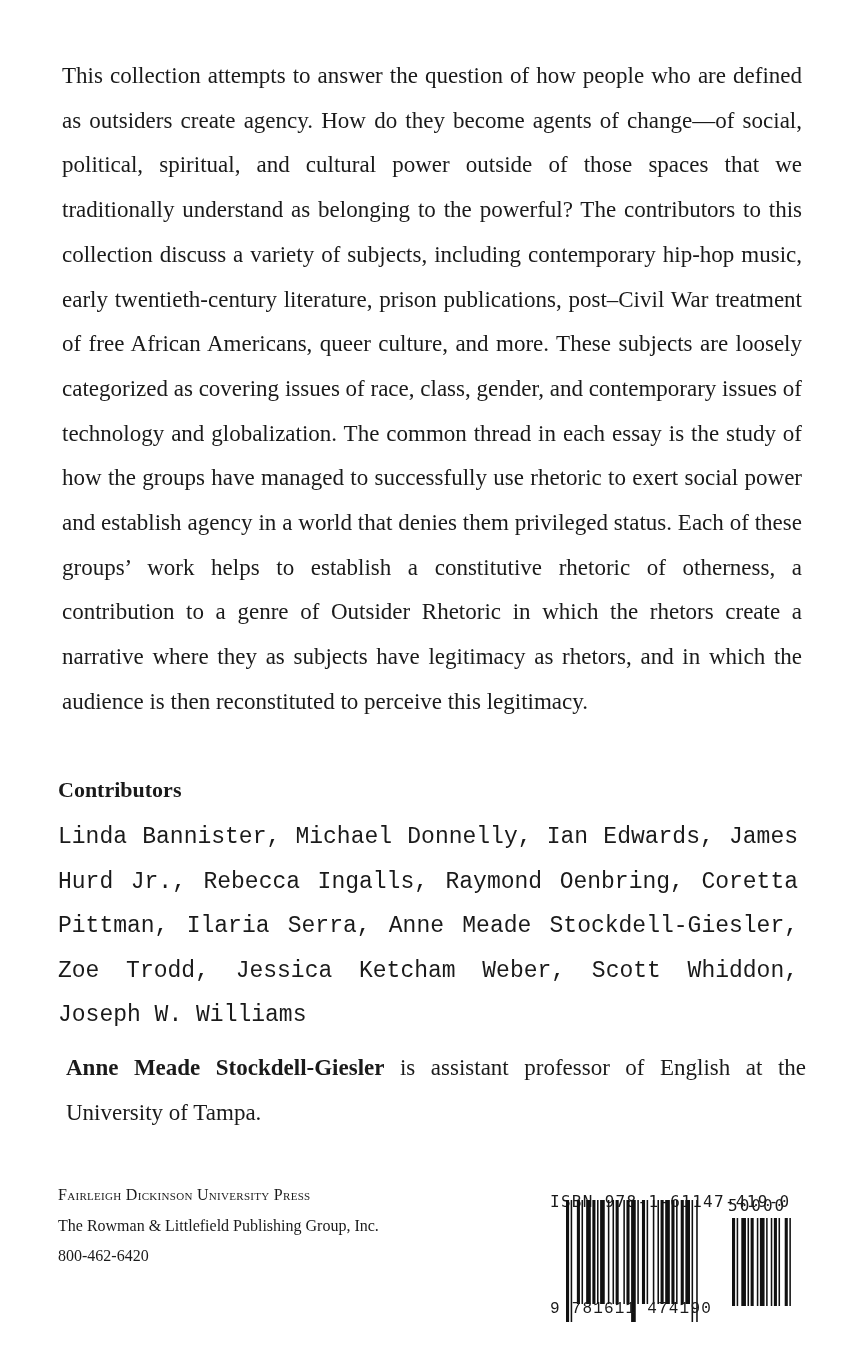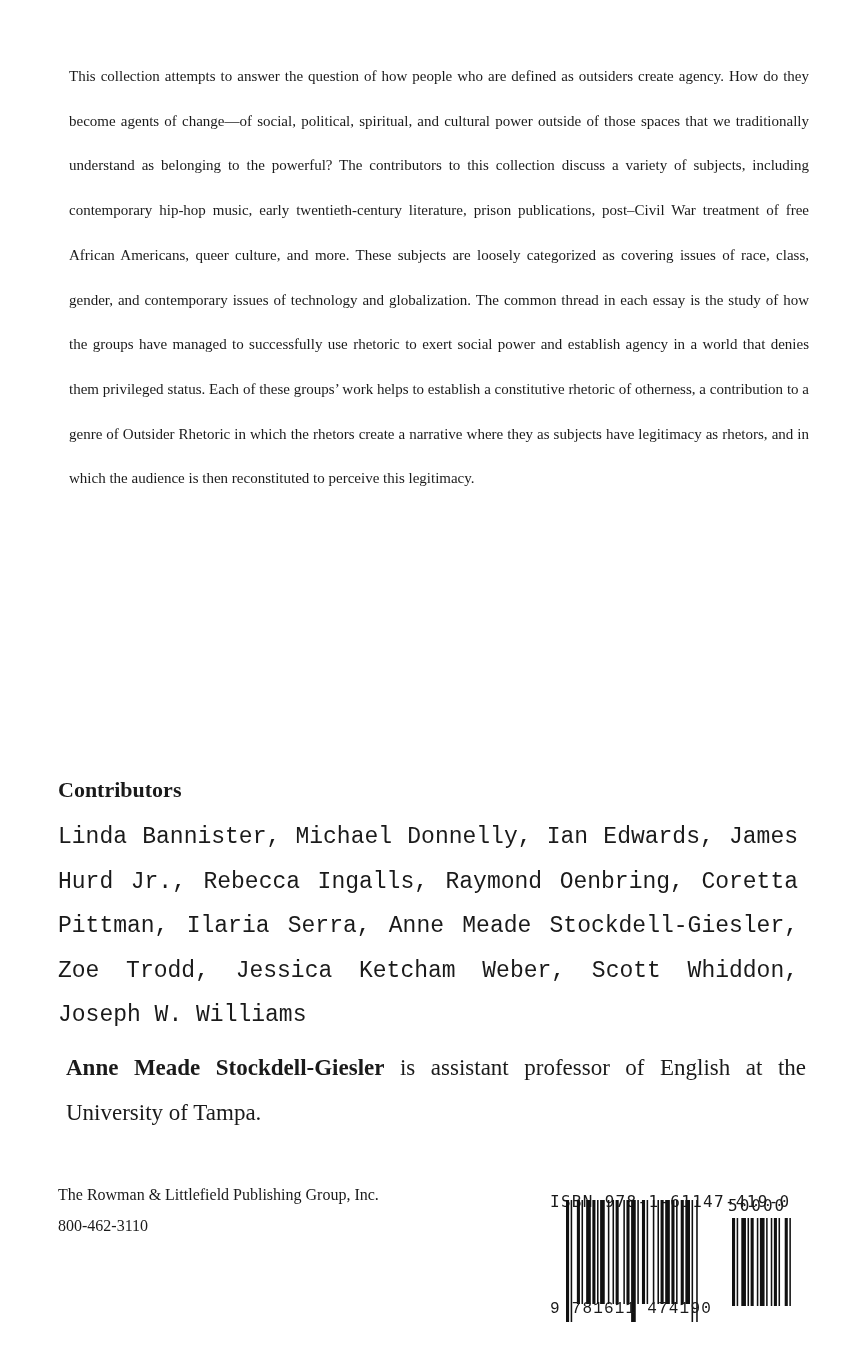--- a/index.html
+++ b/index.html
@@ -2,22 +2,22 @@
 <html><head>
   <meta charset="utf-8">
   <style>
     html, body { margin: 0; padding: 0; }
     body {
       width: 855px; height: 1360px; background: #ffffff; color: #1a1a1a;
       font-family: "Liberation Serif", "DejaVu Serif", serif; position: relative; overflow: hidden;
     }
     .page { position: absolute; left: 58px; top: 0; width: 740px; }
     .blurb {
-      position: absolute; top: 54px; left: 11px; width: 740px;
-      font-size: 15px; line-height: 44.7px; text-align: justify; margin: 0;
+      position: absolute; top: 54px; left: 4px; width: 740px;
+      font-size: 23px; line-height: 44.7px; text-align: justify; margin: 0;
     }
     .contrib-heading {
       position: absolute; top: 772px; left: 0; margin: 0;
       font-size: 22px; font-weight: bold; line-height: 36px;
     }
     .contrib-list {
       position: absolute; top: 815px; left: 0; width: 740px; margin: 0;
       font-size: 23px; line-height: 44.5px; text-align: justify; font-family: Liberation Mono, monospace;
     }
     .bio {
@@ -49,22 +49,23 @@
 
 <div class="page">
   <p class="blurb">This collection attempts to answer the question of how people who are defined as outsiders create agency. How do they become agents of change—of social, political, spiritual, and cultural power outside of those spaces that we traditionally understand as belonging to the powerful? The contributors to this collection discuss a variety of subjects, including contemporary hip-hop music, early twentieth-century literature, prison publications, post–Civil War treatment of free African Americans, queer culture, and more. These subjects are loosely categorized as covering issues of race, class, gender, and contemporary issues of technology and globalization. The common thread in each essay is the study of how the groups have managed to successfully use rhetoric to exert social power and establish agency in a world that denies them privileged status. Each of these groups’ work helps to establish a constitutive rhetoric of otherness, a contribution to a genre of Outsider Rhetoric in which the rhetors create a narrative where they as subjects have legitimacy as rhetors, and in which the audience is then reconstituted to perceive this legitimacy.</p>
 
   <h3 class="contrib-heading">Contributors</h3>
   <p class="contrib-list">Linda Bannister, Michael Donnelly, Ian Edwards, James Hurd Jr., Rebecca Ingalls, Raymond Oenbring, Coretta Pittman, Ilaria Serra, Anne Meade Stockdell-Giesler, Zoe Trodd, Jessica Ketcham Weber, Scott Whiddon, Joseph W. Williams</p>
 
   <p class="bio"><b>Anne Meade Stockdell-Giesler</b><span> is assistant professor of English at the University of Tampa.</span></p>
 
   <div class="publisher">
+    <div class="smallcaps">Fairleigh Dickinson University Press</div>
     <div>The Rowman &amp; Littlefield Publishing Group, Inc.</div>
-    <div>800-462-3110</div>
+    <div>800-462-6420</div>
   </div>
 </div>
 
 <div class="barcode-wrap">
   <div class="isbn-text">ISBN 978-1-61147-419-0</div>
   <div class="addon-text">50000</div>
   <svg class="bars" width="250" height="150">
       <rect x="16" y="24" width="3.1" height="122" fill="#111"></rect>
       <rect x="20.650000000000002" y="24" width="1.55" height="122" fill="#111"></rect>
       <rect x="26.85" y="24" width="3.1" height="104" fill="#111"></rect>

